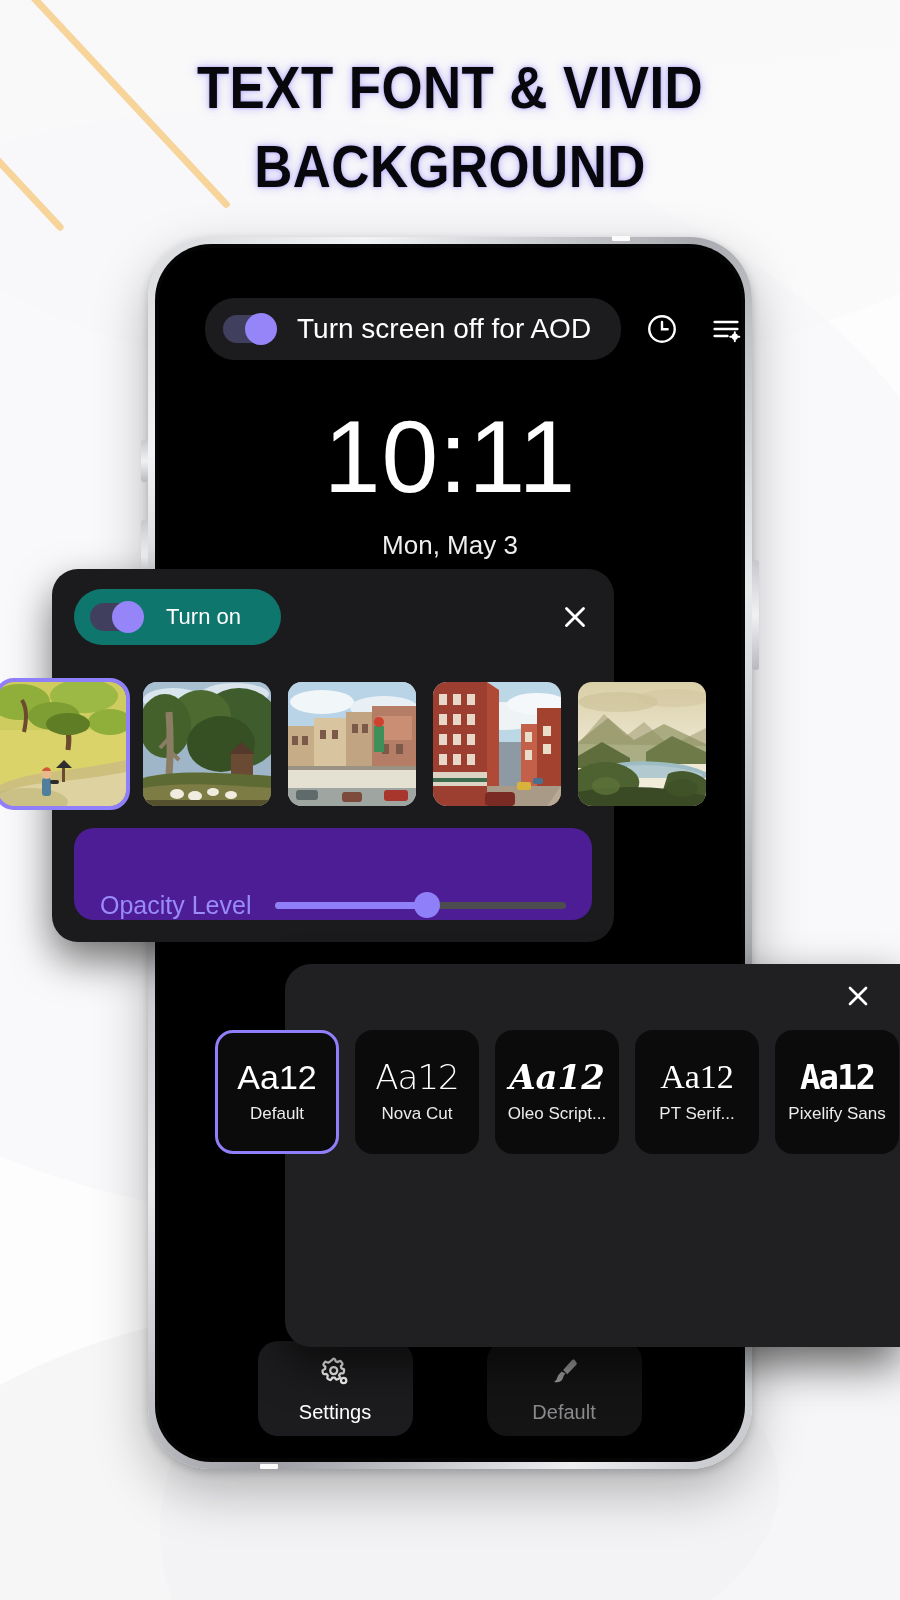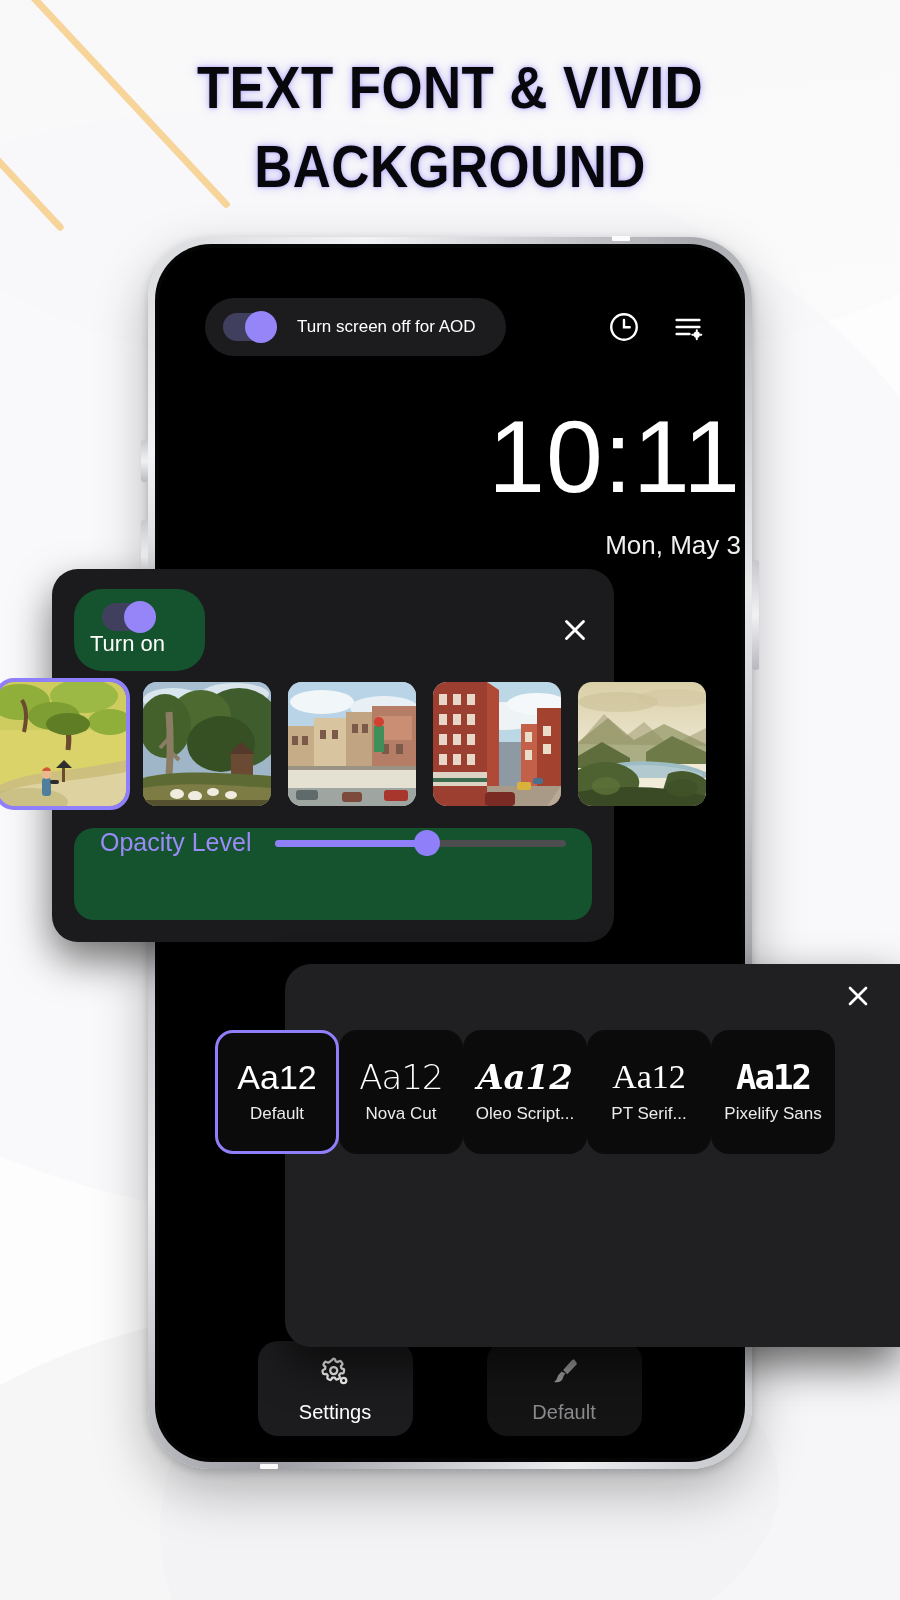--- a/index.html
+++ b/index.html
@@ -126,28 +126,28 @@
     border-radius:16px;
     background:#40405e;
     position:relative;
     flex:0 0 auto;
   }
   .toggle .knob {
     position:absolute; right:-2px; top:-2px;
     width:32px; height:32px; border-radius:50%;
     background:#9585f8;
   }
-  .aod-label { color:#fff; font-size:17px; white-space:nowrap; }
+  .aod-label { color:#fff; font-size:28px; white-space:nowrap; }
   .topbar-icons { display:flex; align-items:center; gap:30px; margin-left:auto; }
   .ic { width:34px; height:34px; display:block; }
 
   
   .clock-area {
     position:absolute; left:0; right:0; top:158px;
-    text-align:right;
+    text-align:center;
   }
   .clock-time {
     color:#fff;
     font-size:102px;
     line-height:1;
     font-weight:300;
     letter-spacing:1px;
   }
   .clock-date {
     color:#f1f1f1;
@@ -178,24 +178,23 @@
     left:52px; top:569px;
     width:562px; height:373px;
     background:#1b1b1d;
     border-radius:26px;
     z-index:10;
     box-shadow:0 18px 40px rgba(0,0,0,.55);
     padding:20px 22px;
   }
   .panel-top { display:flex; align-items:center; }
   .turnon-pill {
-    display:flex; align-items:center; 
-    background:#14532d; border-radius:28px;
+    display:flex; align-items:center; gap:24px;
+    background:#0f766e; border-radius:28px;
     padding:14px 40px 14px 16px;
-    flex-direction:column;
   }
   .turnon-label { color:#fff; font-size:22px; }
   .close-x {
     margin-left:auto;
     width:34px; height:34px;
     color:#fff;
     cursor:pointer;
   }
   .thumbs {
     position:absolute; left:-54px; top:113px;
@@ -210,24 +209,24 @@
     background:#222;
   }
   .thumb.selected {
     outline:4px solid #8f7ffa;
     border-radius:16px;
   }
   .thumb svg { display:block; width:100%; height:100%; }
 
   .opacity-row {
     position:absolute; left:22px; right:22px; bottom:22px;
-    background:#14532d;
+    background:#4c1d95;
     border-radius:20px;
     height:92px;
-    display:flex; align-items:flex-start;
+    display:flex; align-items:flex-end;
     padding:0 26px;
     gap:24px;
   }
   .row-label-purple {
     color:#9a8bf9; font-size:25px; white-space:nowrap;
   }
   .slider {
     flex:1; position:relative; height:30px; display:flex; align-items:center;
   }
   .slider .track {
@@ -252,21 +251,21 @@
     background:#202022;
     border-radius:26px 0 0 26px;
     z-index:11;
     box-shadow:0 18px 44px rgba(0,0,0,.6);
     padding:16px 0 20px;
   }
   .fp-top { display:flex; padding:0 24px; }
   .fp-top .close-x { margin-left:auto; }
   .font-chips {
     position:absolute; left:-70px; top:66px;
-    display:flex; gap:0;
+    display:flex; gap:16px;
   }
   .font-chip {
     width:124px; height:124px;
     background:#0b0b0c;
     border-radius:18px;
     display:flex; flex-direction:column;
     align-items:center; justify-content:center;
     gap:10px;
     flex:0 0 auto;
   }

